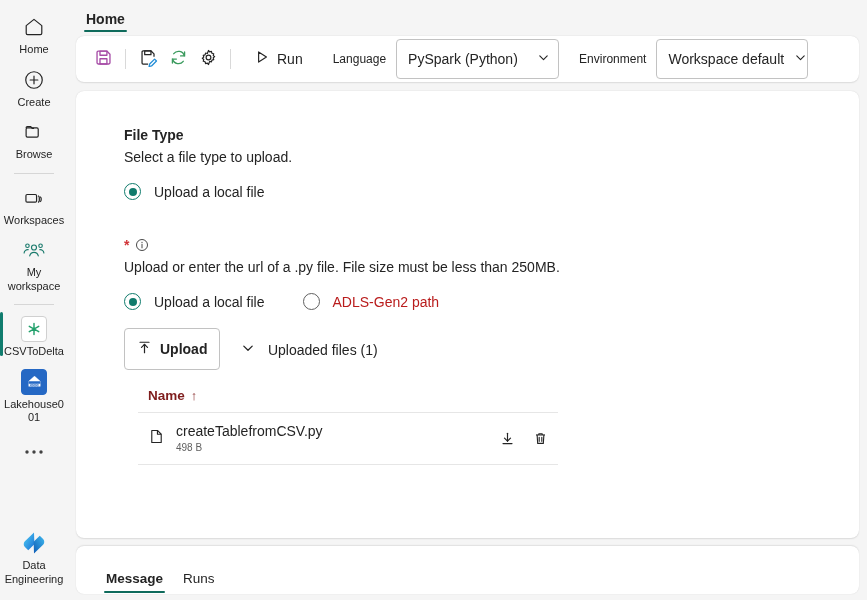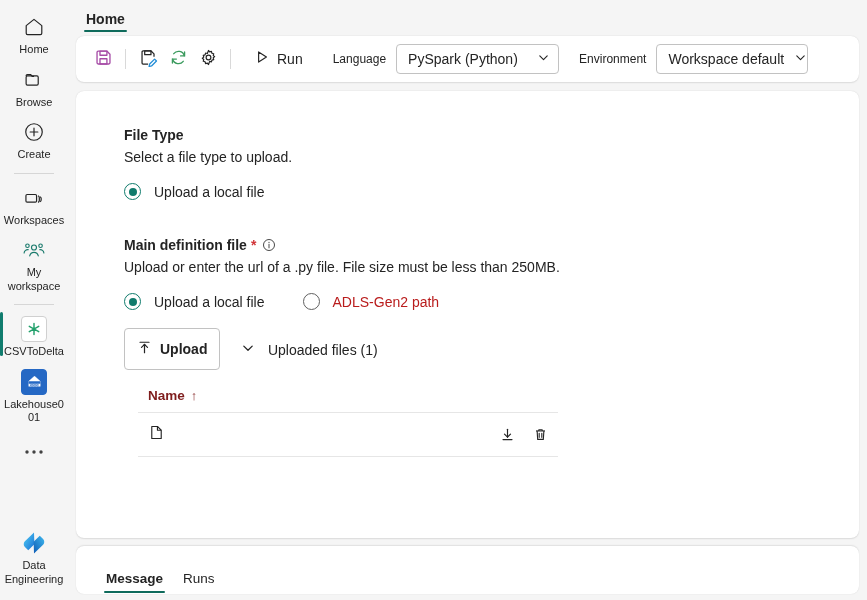--- a/index.html
+++ b/index.html
@@ -92,21 +92,21 @@
   }
   .tb-divider { width: 1px; height: 20px; background: #d9d9d9; margin: 0 7px; }
   .tb-run {
     display: flex; align-items: center; gap: 7px;
     padding: 4px 10px 4px 6px; border-radius: 4px; cursor: pointer;
     margin-left: 10px;
   }
   .tb-run-label { font-size: 14px; color: #242424; }
   .tb-field-label { font-size: 12px; color: #242424; margin-left: 20px; margin-right: 10px; white-space: nowrap; }
   .combo {
-    height: 30px; border: 1px solid #c2c2c2; border-radius: 4px;
+    height: 40px; border: 1px solid #c2c2c2; border-radius: 4px;
     background: #fff; display: flex; align-items: center;
     padding: 0 8px 0 11px; cursor: pointer; gap: 10px;
     justify-content: space-between;
   }
   .combo .txt { font-size: 14px; color: #242424; white-space: nowrap; }
   .combo.lang { width: 163px; }
   .combo.env { width: 152px; }
 
   
   .content-card {
@@ -208,36 +208,36 @@
       <span class="rail-glyph">
         <svg width="22" height="22" viewBox="0 0 24 24" fill="none" stroke="#242424" stroke-width="1.3" stroke-linecap="round" stroke-linejoin="round">
           <path d="M3.5 10.5 12 3.7l8.5 6.8v8.3a1.5 1.5 0 0 1-1.5 1.5H5a1.5 1.5 0 0 1-1.5-1.5z"></path>
         </svg>
       </span>
       <span class="rail-label">Home</span>
     </div>
 
     <div class="rail-item">
       <span class="rail-glyph">
+        <svg width="22" height="22" viewBox="0 0 24 24" fill="none" stroke="#242424" stroke-width="1.3" stroke-linecap="round">
+          <circle cx="12" cy="12" r="9"></circle>
+            <path d="M12 7.8v8.4M7.8 12h8.4"></path>
+        </svg>
+      </span>
+      <span class="rail-label">Create</span>
+    </div>
+
+    <div class="rail-item">
+      <span class="rail-glyph">
         <svg width="22" height="22" viewBox="0 0 24 24" fill="none" stroke="#242424" stroke-width="1.3" stroke-linejoin="round">
           <path d="M3.4 7.6a1.4 1.4 0 0 1 1.4-1.4h3.7l1.5 1.8h2.1"></path>
           <rect x="3.4" y="7.6" width="13.2" height="10" rx="1.4"></rect>
         </svg>
       </span>
       <span class="rail-label">Browse</span>
-    </div>
-
-    <div class="rail-item">
-      <span class="rail-glyph">
-        <svg width="22" height="22" viewBox="0 0 24 24" fill="none" stroke="#242424" stroke-width="1.3" stroke-linecap="round">
-          <circle cx="12" cy="12" r="9"></circle>
-            <path d="M12 7.8v8.4M7.8 12h8.4"></path>
-        </svg>
-      </span>
-      <span class="rail-label">Create</span>
     </div>
 
     <div class="rail-sep"></div>
 
     <div class="rail-item">
       <span class="rail-glyph">
         <svg width="22" height="22" viewBox="0 0 24 24" fill="none" stroke="#242424" stroke-width="1.3" stroke-linejoin="round">
           <rect x="3.2" y="8.2" width="11.6" height="8.4" rx="1.3"></rect>
           <path d="M16.4 9.6c.9.4 1.4 1.1 1.4 2v3.2c0 .9-.5 1.6-1.4 2"></path>
           <path d="M18.6 10.6c.8.4 1.2 1 1.2 1.8v1.8c0 .8-.4 1.4-1.2 1.8"></path>
@@ -419,21 +419,20 @@
               <span class="radio-circle checked">
                 <span class="radio-dot"></span>
               </span>
               <span class="radio-label">Upload a local file</span>
             </div>
           </div>
         </div>
 
         <div style="margin-top:35px;">
           <div class="sec-title">
-            <span>Main definition file</span>
             <span class="req">*</span>
             <span style="display:inline-flex;align-items:center;margin-left:2px;">
               <svg width="14" height="14" viewBox="0 0 16 16" fill="none" stroke="#424242" stroke-width="1.1">
                 <circle cx="8" cy="8" r="6.3"></circle>
                 <path d="M8 7.1v4.2" stroke-linecap="round"></path>
                 <circle cx="8" cy="4.9" r="0.75" fill="#424242" stroke="none"></circle>
               </svg>
             </span>
           </div>
           <div class="sec-desc">Upload or enter the url of a .py file. File size must be less than 250MB.</div>
@@ -478,20 +477,24 @@
                 <span style="font-size:13px;">↑</span>
               </div>
             </div>
             <div class="ft-row">
               <div class="ft-file">
                 <span>
                   <svg width="17" height="17" viewBox="0 0 18 18" fill="none" stroke="#242424" stroke-width="1.2" stroke-linejoin="round">
                     <path d="M4 2.6h6l4 4v8.8H4z"></path>
                     <path d="M10 2.6v4h4"></path>
                   </svg>
+                </span>
+                <span class="ft-meta">
+                  <span class="ft-name">createTablefromCSV.py</span>
+                  <span class="ft-size">498 B</span>
                 </span>
               </div>
               <div class="ft-actions">
                 <span class="ft-act">
                   <svg width="15" height="15" viewBox="0 0 16 16" fill="none" stroke="#242424" stroke-width="1.25" stroke-linecap="round" stroke-linejoin="round">
                     <path d="M8 2.4v8.4"></path>
                     <path d="M4.8 7.6 8 10.8l3.2-3.2"></path>
                     <path d="M3.2 13.4h9.6"></path>
                   </svg>
                 </span>

